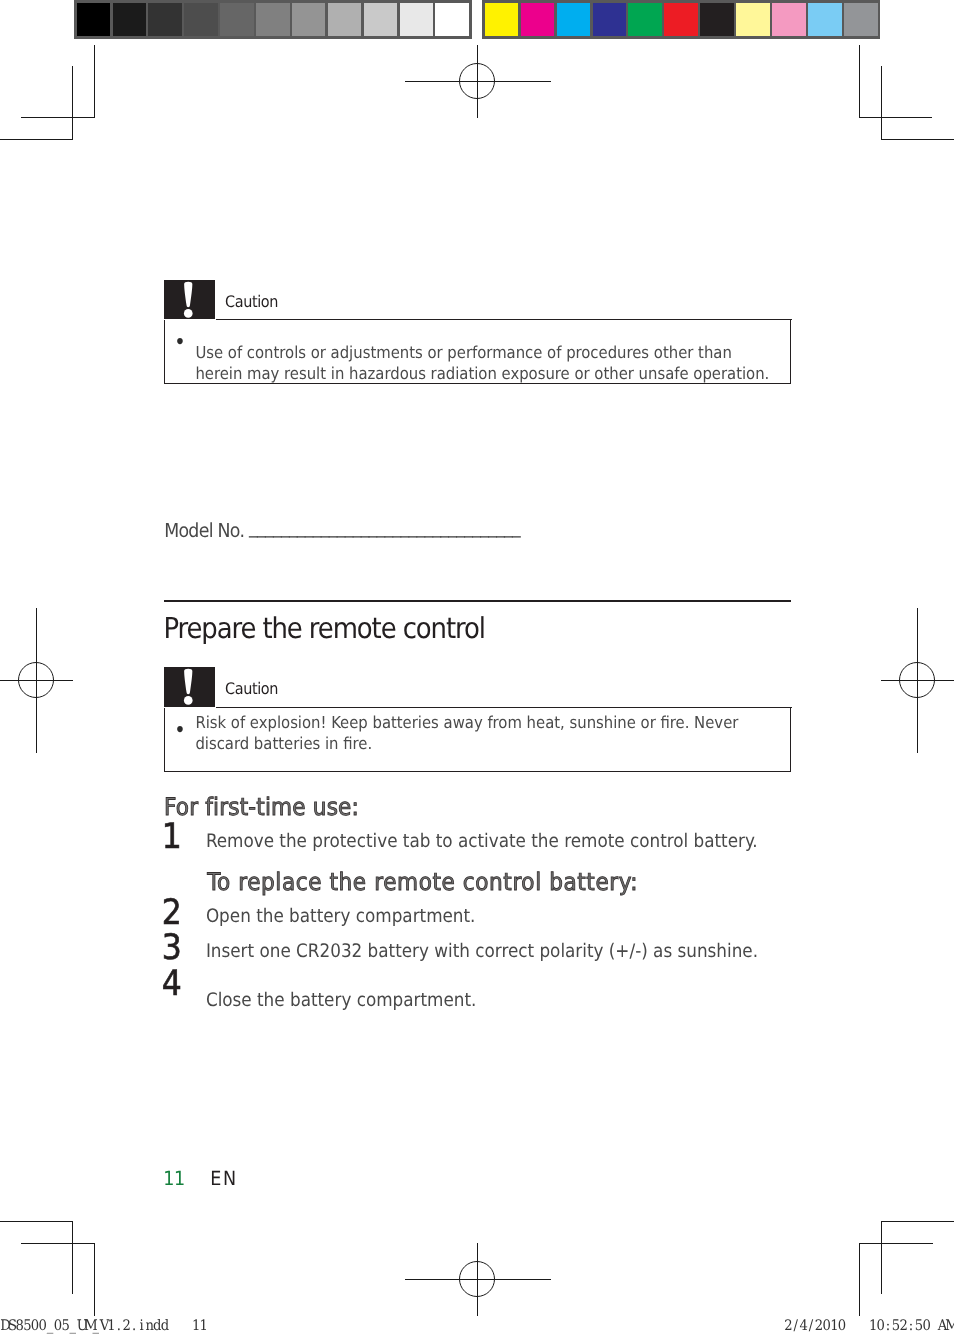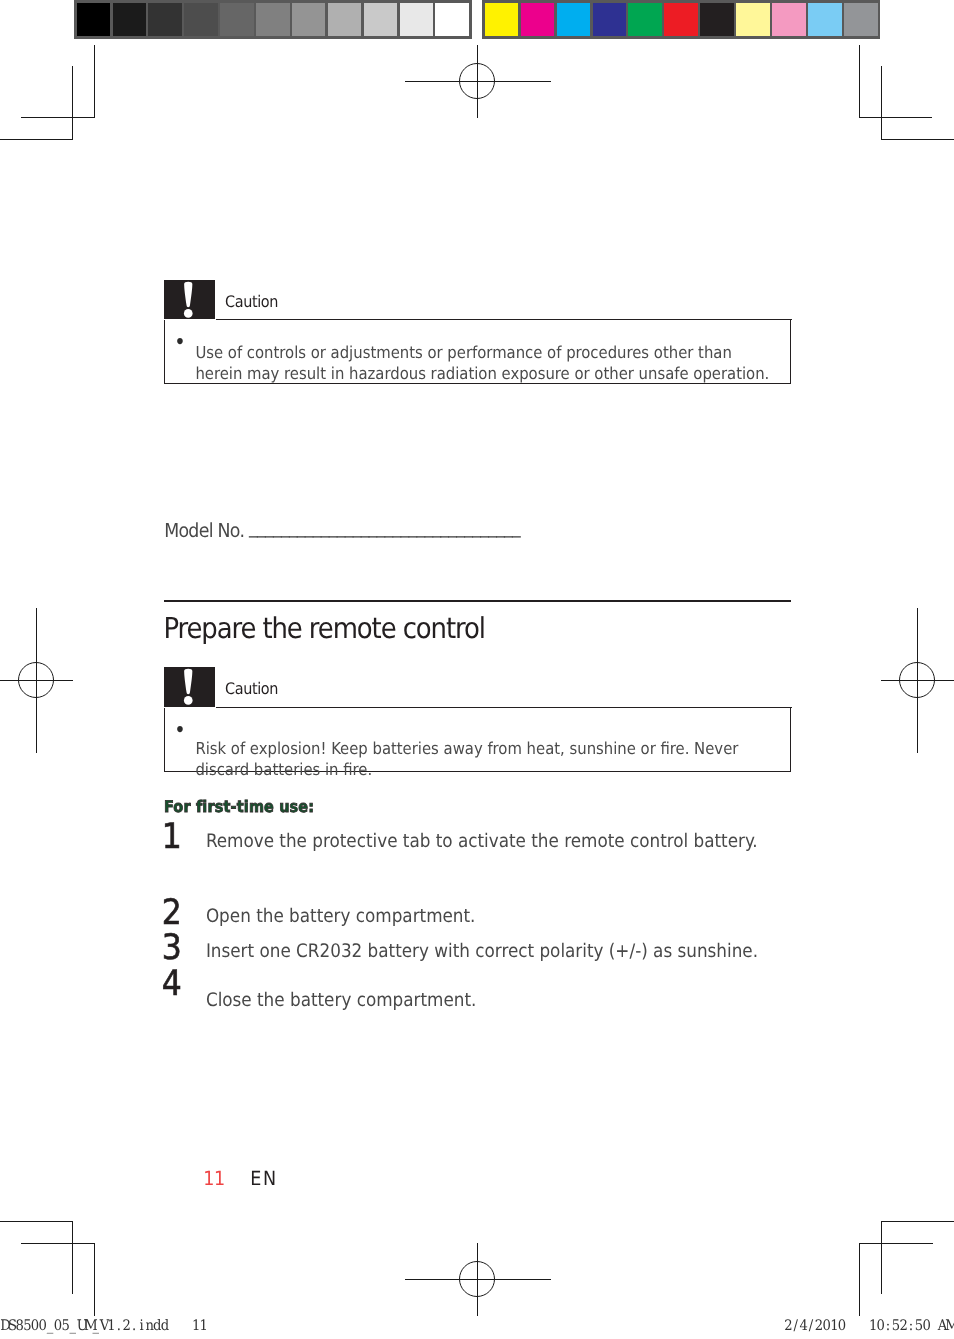--- a/index.html
+++ b/index.html
@@ -52,34 +52,34 @@
   
   .para{position:absolute;left:164.2px;font-size:19.3px;letter-spacing:-0.7px;
         line-height:25.8px;color:#484848;width:627px;}
 
   .uline{position:relative;top:-4.2px;display:inline-block;}
   .rule{position:absolute;left:164px;width:626.5px;height:2px;background:#231f20;}
 
   .sec-head{position:absolute;left:163.5px;font-size:28.8px;letter-spacing:-1.08px;
         line-height:28px;color:#231f20;white-space:nowrap;}
 
-  .bold-lab{position:absolute;font-size:16px;letter-spacing:-0.1px;
-        font-weight:700;-webkit-text-stroke:0.82px #343030;
-        line-height:18.6px;color:#14532d;white-space:nowrap;}
+  .bold-lab{position:absolute;font-size:24px;letter-spacing:-0.1px;
+        font-weight:400;-webkit-text-stroke:0.82px #343030;
+        line-height:18.6px;color:#737373;white-space:nowrap;}
 
   .step{position:absolute;left:164px;width:700px;height:0;}
   .step .n{position:absolute;left:-2.3px;top:1.5px;font-size:35px;font-weight:400;
         -webkit-text-stroke:0.6px #231f20;
         line-height:25px;color:#231f20;letter-spacing:-1px;}
   .step .t{position:absolute;left:41.9px;top:0;font-size:18.7px;line-height:18.7px;
         color:#484848;white-space:nowrap;}
 
   .folio{position:absolute;left:163.3px;top:1169px;font-size:19.5px;
         letter-spacing:-0.4px;line-height:19.5px;color:#231f20;white-space:nowrap;}
-  .folio .pg{color:#ef4444;letter-spacing:-0.4px;margin-left:40px;}
+  .folio .pg{color:#15803d;letter-spacing:-0.4px;}
   .folio .gapf{display:inline-block;width:25.5px;}
   .folio .lang{color:#231f20;letter-spacing:1.6px;}
 
   .pfooter{position:absolute;top:1318.5px;font-family:"DejaVu Serif Condensed","DejaVu Serif",serif;
         font-size:14.6px;line-height:14.6px;color:#333333;white-space:nowrap;}
   .pfooter .ch{display:inline-block;width:7.65px;text-align:center;}
   #pf-left{left:0.3px;text-decoration:underline;}
   #pf-right{left:784.3px;}
   .pfooter .gap{display:inline-block;width:23.5px;}
 </style>
@@ -184,31 +184,32 @@
     <div class="caution-icon">
       <svg width="50.5" height="39.6" viewBox="0 0 50.5 39.6" aria-hidden="true">
         <path d="M20.15 3.9 C20.15 2.5 21.85 1.8 24.25 1.8 C26.65 1.8 28.35 2.5 28.35 3.9 C28.35 8.2 27.3 16.6 26.0 24.9 C25.85 26.5 25.25 27.15 24.25 27.15 C23.25 27.15 22.65 26.5 22.5 24.9 C21.2 16.6 20.15 8.2 20.15 3.9 Z" fill="#ffffff"></path>
         <circle cx="24.25" cy="33.4" r="4.35" fill="#ffffff"></circle>
       </svg>
     </div>
     <div class="caution-label">Caution</div>
     <div class="caution-body" style="height:64.4px;top:40.9px;">
       <div class="topline"></div>
       <div class="bul" style="top:11.9px;">•</div>
-      <div class="btxt" style="top:30px;">Risk of explosion! Keep batteries away from heat, sunshine or fire. Never discard batteries in fire.</div>
+      <div class="btxt" style="top:4px;">Risk of explosion! Keep batteries away from heat, sunshine or fire. Never discard batteries in fire.</div>
     </div>
   </div>
 
   <div class="bold-lab" style="left:164px;top:797.8px;letter-spacing:0.18px;">For first-time use:</div>
 
   <div class="step" style="top:823px;">
     <span class="n">1</span>
     <span class="t" style="top:10px;">Remove the protective tab to activate the remote control battery.</span>
   </div>
 
+  <div class="bold-lab" style="left:207.3px;top:872.5px;letter-spacing:0.59px;">To replace the remote control battery:</div>
 
   <div class="step" style="top:899px;">
     <span class="n">2</span>
     <span class="t" style="top:9px;">Open the battery compartment.</span>
   </div>
   <div class="step" style="top:934.3px;">
     <span class="n">3</span>
     <span class="t" style="top:9px;">Insert one CR2032 battery with correct polarity (+/-) as sunshine.</span>
   </div>
   <div class="step" style="top:970px;">

